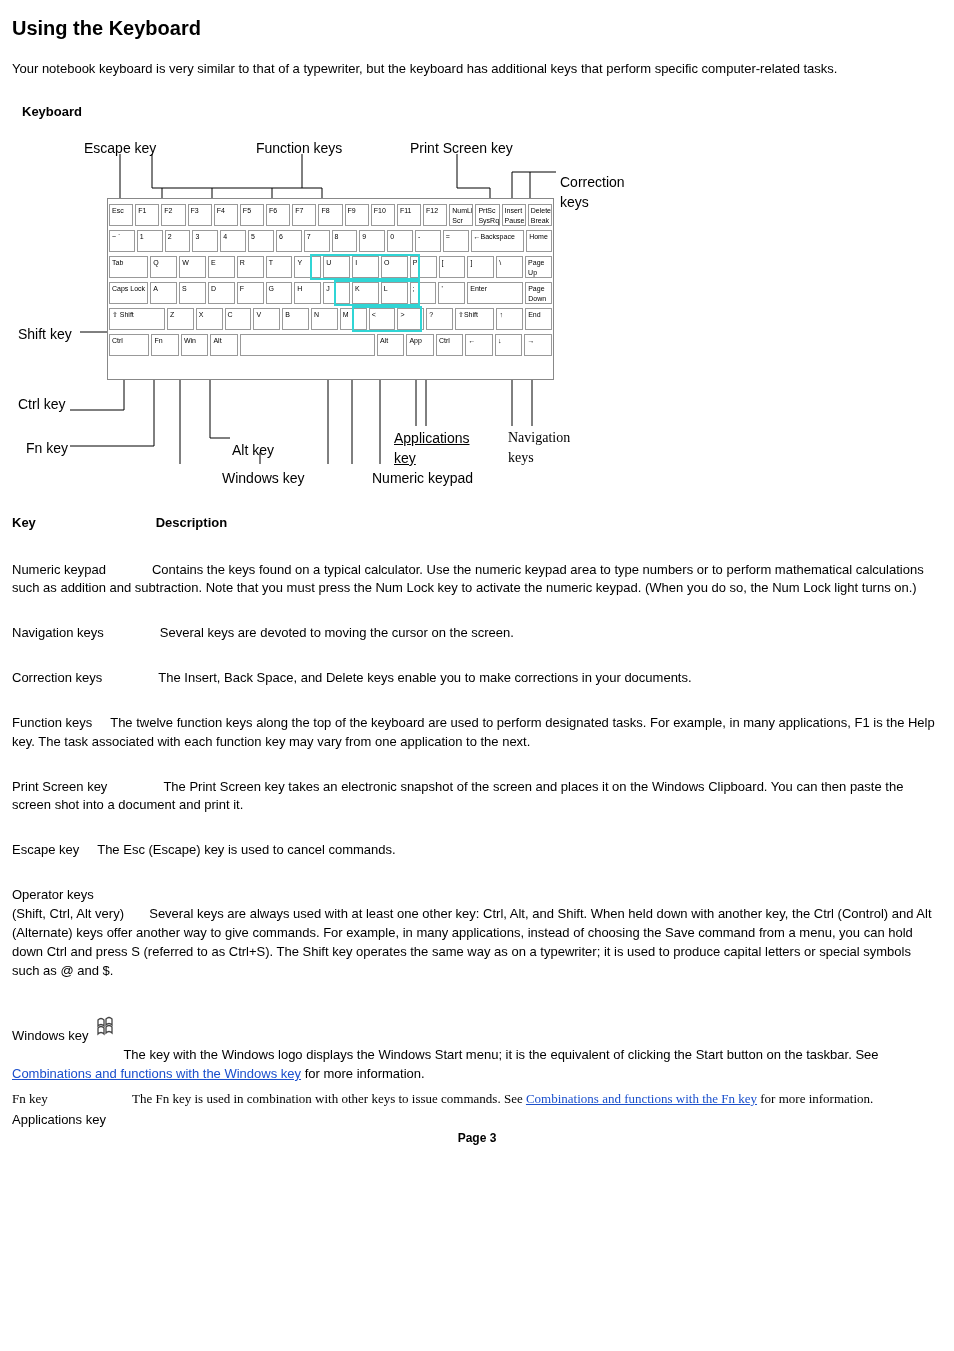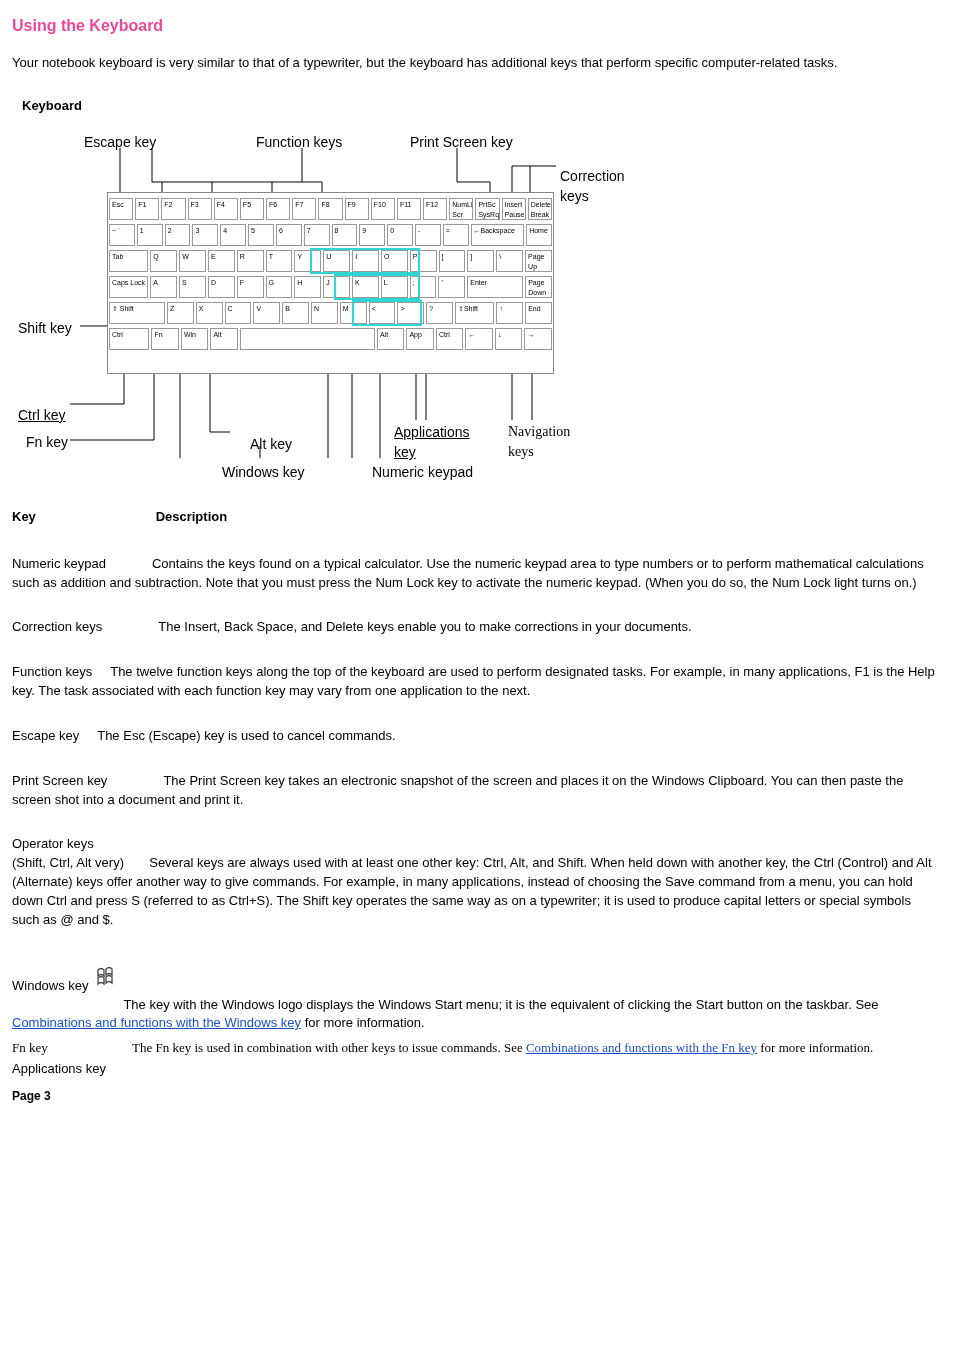--- a/index.html
+++ b/index.html
@@ -6,22 +6,22 @@
     font-family: Verdana, Geneva, sans-serif;
     font-size: 13px;
     color: #000;
     margin: 0;
     padding: 8px 12px;
     line-height: 1.45;
     width: 954px;
     box-sizing: border-box;
   }
   h1.title {
-    color: #ec4899;
-    font-size: 16px;
+    color: #000000;
+    font-size: 20px;
     font-weight: bold;
     margin: 6px 0 12px 0;
   }
   .intro { margin-bottom: 24px; margin-top: 17px; }
   .img-caption {
     font-weight: bold;
     margin: 8px 0 6px 10px;
     font-size: 13px;
   }
   .kb-figure {
@@ -107,46 +107,46 @@
   .gap-lg { display:inline-block; width: 56px; }
 
   a.doclink { color: #1a4fcc; text-decoration: underline; }
 
   .win-icon {
     display: inline-block;
     margin: 6px 0 0 2px;
   }
 
   .page-num {
-    text-align: left;
+    text-align: center;
     font-weight: bold;
     font-size: 12px;
-    margin-top: 9px;
+    margin-top: 0;
   }
 </style>
 </head>
 <body>
 
 <h1 class="title">Using the Keyboard</h1>
 
 <p class="intro">Your notebook keyboard is very similar to that of a typewriter, but the keyboard has additional keys that perform specific computer-related tasks.</p>
 
 <div class="img-caption">Keyboard</div>
 
 <div class="kb-figure">
 
   <div class="callout" style="left:72px;  top:10px;">Escape key</div>
   <div class="callout" style="left:244px; top:10px;">Function keys</div>
   <div class="callout" style="left:398px; top:10px;">Print Screen key</div>
   <div class="callout" style="left:548px; top:44px;">Correction
 keys</div>
   <div class="callout" style="left:6px;   top:196px;">Shift key</div>
-  <div class="callout" style="left:6px;   top:283px;text-decoration:underline;">Ctrl key</div>
+  <div class="callout" style="left:6px;   top:266px;">Ctrl key</div>
   <div class="callout" style="left:14px;  top:310px;">Fn key</div>
-  <div class="callout" style="left:238px; top:312px;">Alt key</div>
+  <div class="callout" style="left:220px; top:312px;">Alt key</div>
   <div class="callout" style="left:210px; top:340px;">Windows key</div>
   <div class="callout" style="left:360px; top:340px;">Numeric keypad</div>
   <div class="callout" style="left:382px; top:300px;text-decoration:underline;">Applications
 key</div>
   <div class="callout" style="left:496px; top:300px;font-family:Liberation Serif, serif;">Navigation
 keys</div>
 
   <svg class="lines" viewBox="0 0 640 360">
     <g stroke="#000" stroke-width="1" fill="none">
       <line x1="108" y1="26" x2="108" y2="72"></line>
@@ -295,24 +295,25 @@
   </div>
 </div>
 
 <div class="section-head">
   <span class="col1">Key</span>
   <span class="col2">Description</span>
 </div>
 
 <div id="plain-rows">
     <div class="entry"><span class="term">Numeric keypad</span><span class="gap-md"></span><span class="desc-lead">Contains the keys found on a typical calculator. Use the numeric keypad area to type numbers or to perform mathematical calculations such as addition and subtraction. Note that you must press the Num Lock key to activate the numeric keypad. (When you do so, the Num Lock light turns on.)</span></div>
+    <div class="entry"><span class="term">Navigation keys</span><span class="gap-lg"></span><span class="desc-lead">Several keys are devoted to moving the cursor on the screen.</span></div>
     <div class="entry"><span class="term">Correction keys</span><span class="gap-lg"></span><span class="desc-lead">The Insert, Back Space, and Delete keys enable you to make corrections in your documents.</span></div>
     <div class="entry"><span class="term">Function keys</span><span class="gap-sm"></span><span class="desc-lead">The twelve function keys along the top of the keyboard are used to perform designated tasks. For example, in many applications, F1 is the Help key. The task associated with each function key may vary from one application to the next.</span></div>
+    <div class="entry"><span class="term">Print Screen key</span><span class="gap-lg"></span><span class="desc-lead">The Print Screen key takes an electronic snapshot of the screen and places it on the Windows Clipboard. You can then paste the screen shot into a document and print it.</span></div>
     <div class="entry"><span class="term">Escape key</span><span class="gap-sm"></span><span class="desc-lead">The Esc (Escape) key is used to cancel commands.</span></div>
-    <div class="entry"><span class="term">Print Screen key</span><span class="gap-lg"></span><span class="desc-lead">The Print Screen key takes an electronic snapshot of the screen and places it on the Windows Clipboard. You can then paste the screen shot into a document and print it.</span></div>
   </div>
 
 <div class="entry">
   <span class="term">Operator keys</span><br>
   <span class="term">(Shift, Ctrl, Alt very)</span>
   <span class="gap-sm"></span>
   <span class="desc-lead">Several keys are always used with at least one other key: Ctrl, Alt, and Shift. When held down with another key, the Ctrl (Control) and Alt (Alternate) keys offer another way to give commands. For example, in many applications, instead of choosing the Save command from a menu, you can hold down Ctrl and press S (referred to as Ctrl+S). The Shift key operates the same way as on a typewriter; it is used to produce capital letters or special symbols such as @ and $.</span>
 </div>
 
 <div class="entry" style="margin-bottom:6px;">

